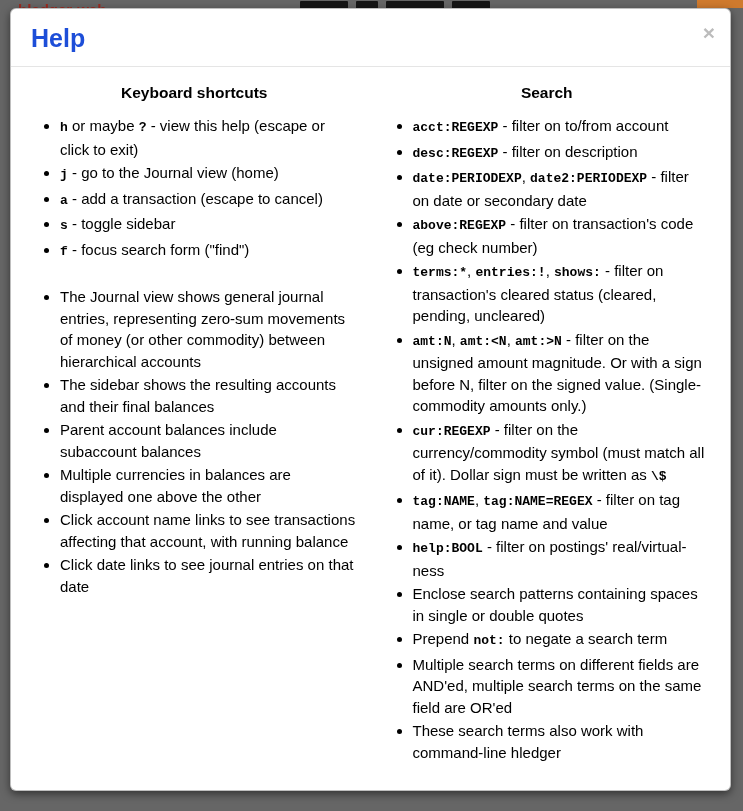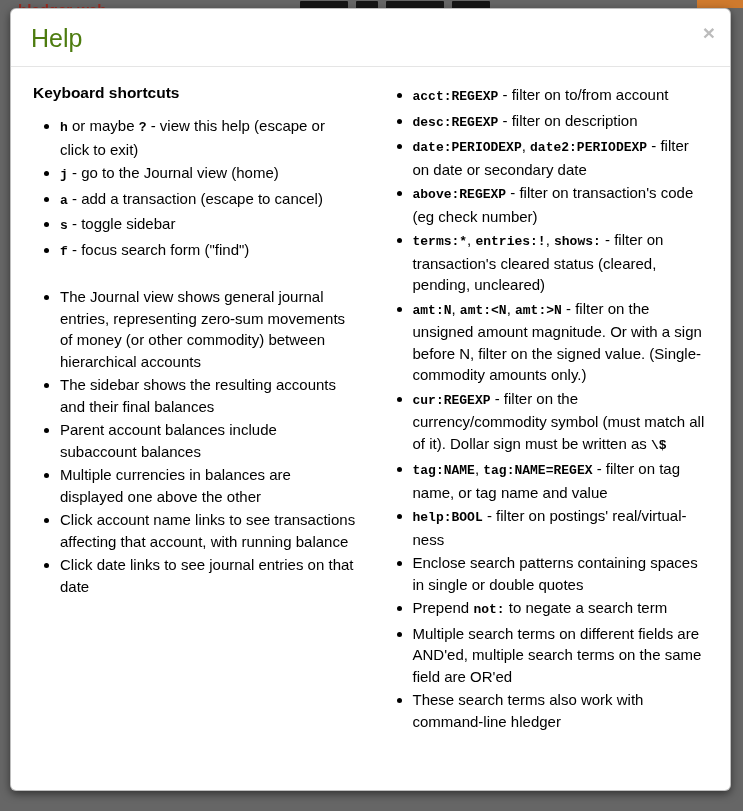--- a/index.html
+++ b/index.html
@@ -32,32 +32,32 @@
     position:absolute; left:10px; top:8px; width:721px; height:783px;
     background:#fff; box-sizing:border-box;
     border:1px solid rgba(0,0,0,0.25); border-radius:6px;
     box-shadow:0 3px 9px rgba(0,0,0,0.5);
     z-index:3; overflow:hidden;
   }
   .modal-header {
     position:relative; padding:15px 15px 13px 20px;
     border-bottom:1px solid #e5e5e5;
   }
-  .modal-title { margin:0; font-size:25px; font-weight:400; color:#4d7c0f; line-height:29px; }
+  .modal-title { margin:0; font-size:25px; font-weight:700; color:#1d4ed8; line-height:29px; }
   .close-btn {
     position:absolute; right:15px; top:13px;
     background:none; border:0; padding:0; cursor:pointer;
     font-size:21px; font-weight:bold; color:#bcbcbc; line-height:1;
     font-family:"Liberation Sans", sans-serif;
   }
 
   .modal-body { padding:17px 22px 20px 22px; display:flex; gap:30px; }
   .help-col { flex:1 1 0; min-width:0; }
 
-  .section-heading { margin:0 0 13px 0; font-size:15.5px; font-weight:bold; color:#000; }
+  .section-heading { margin:0 0 13px 0; font-size:15.5px; font-weight:bold; color:#000;text-align:center; }
   .help-list { margin:0 0 24px 0; padding:0 0 0 27px; }
   .help-list li { font-size:15px; line-height:21.5px; margin:0 0 2px 0; color:#000; }
   .help-list code {
     font-family:"Liberation Mono","DejaVu Sans Mono",monospace;
     font-weight:bold; font-size:13px; color:#000;
   }
 </style>
 </head>
 <body>
 
@@ -90,20 +90,21 @@
         <ul class="help-list">
           <li>The Journal view shows general journal entries, representing zero-sum movements of money (or other commodity) between hierarchical accounts</li>
           <li>The sidebar shows the resulting accounts and their final balances</li>
           <li>Parent account balances include subaccount balances</li>
           <li>Multiple currencies in balances are displayed one above the other</li>
           <li>Click account name links to see transactions affecting that account, with running balance</li>
           <li>Click date links to see journal entries on that date</li>
         </ul>
       </div>
     <div class="help-col">
+        <h4 class="section-heading">Search</h4>
         <ul class="help-list">
           <li><code>acct:REGEXP</code> - filter on to/from account</li>
           <li><code>desc:REGEXP</code> - filter on description</li>
           <li><code>date:PERIODEXP</code>, <code>date2:PERIODEXP</code> - filter on date or secondary date</li>
           <li><code>above:REGEXP</code> - filter on transaction's code (eg check number)</li>
           <li><code>terms:*</code>, <code>entries:!</code>, <code>shows:</code> - filter on transaction's cleared status (cleared, pending, uncleared)</li>
           <li><code>amt:N</code>, <code>amt:&lt;N</code>, <code>amt:&gt;N</code> - filter on the unsigned amount magnitude. Or with a sign before N, filter on the signed value. (Single-commodity amounts only.)</li>
           <li><code>cur:REGEXP</code> - filter on the currency/commodity symbol (must match all of it). Dollar sign must be written as <code>\$</code></li>
           <li><code>tag:NAME</code>, <code>tag:NAME=REGEX</code> - filter on tag name, or tag name and value</li>
           <li><code>help:BOOL</code> - filter on postings' real/virtual-ness</li>

